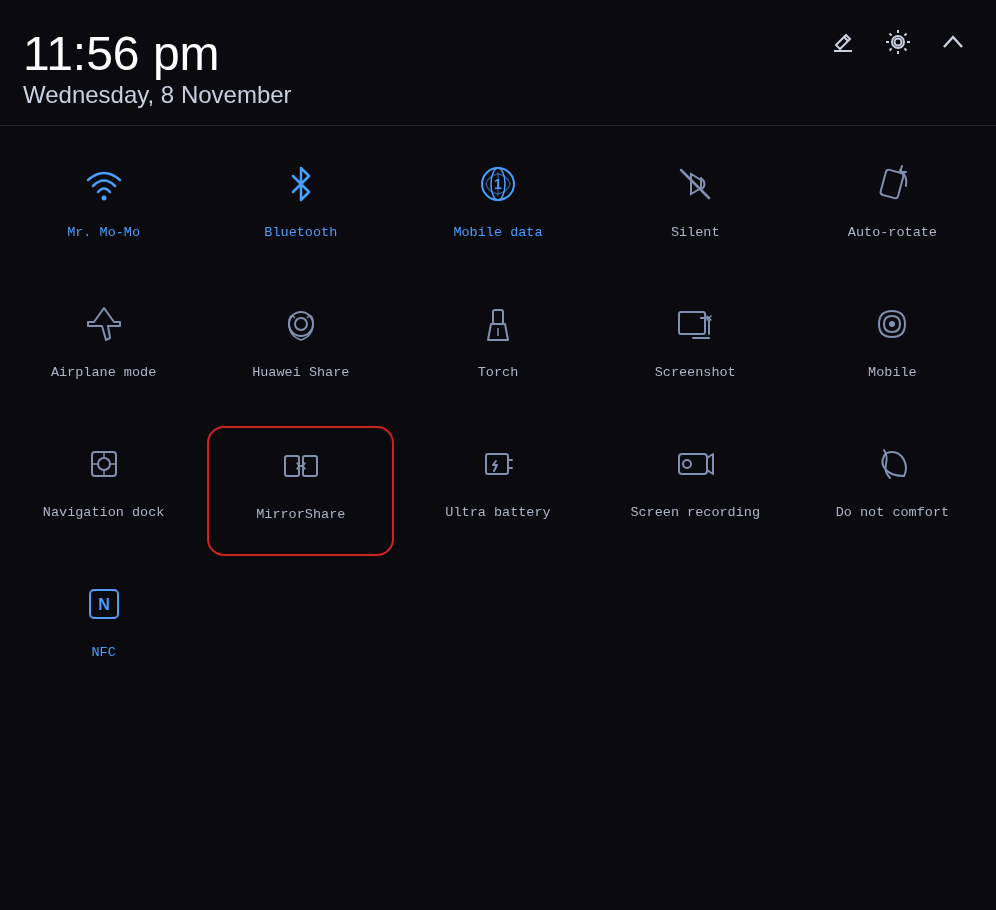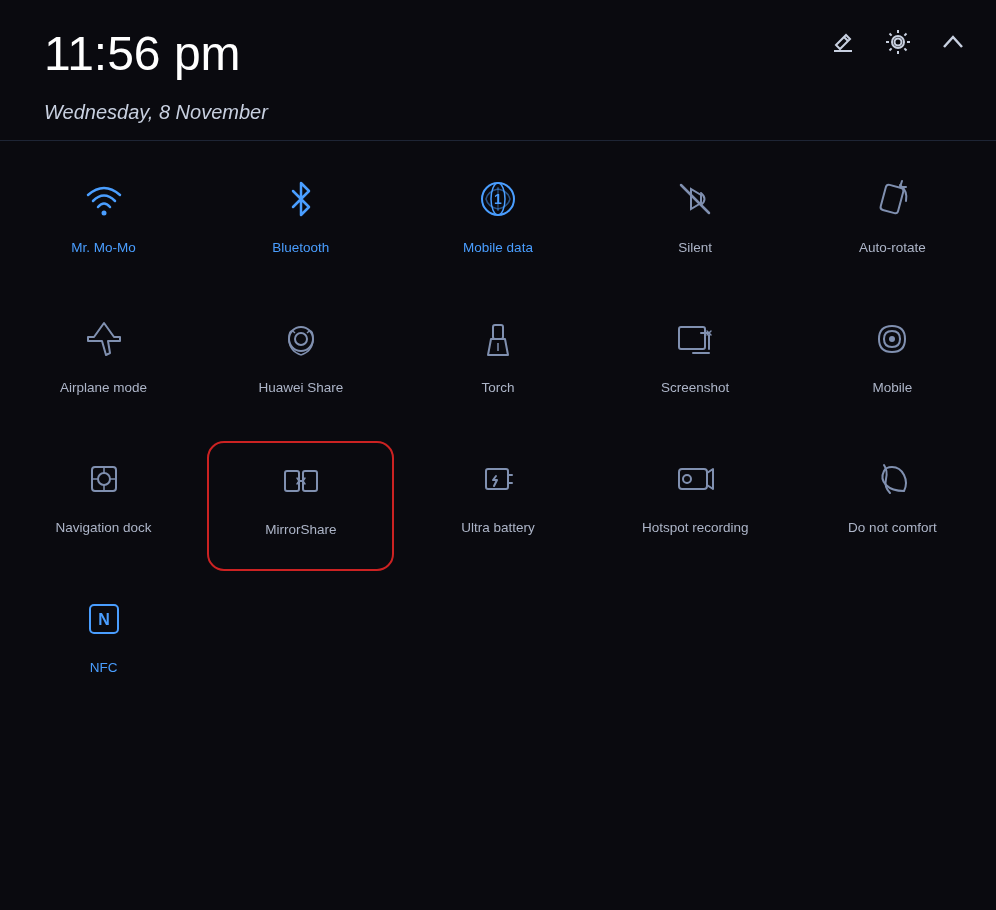--- a/index.html
+++ b/index.html
@@ -6,35 +6,34 @@
     body {
       width: 996px;
       height: 910px;
       background: #0a0a0f;
       font-family: 'Segoe UI', sans-serif;
       color: #c8d0e0;
       overflow: hidden;
     }
 
     .header {
-      padding: 28px 30px 16px 44px;
+      padding: 28px 30px 16px 23px;
       border-bottom: 1px solid #1e2535;
     }
     .time {
       font-size: 48px;
       font-weight: 300;
       color: #ffffff;
       line-height: 1.1;
     }
     .date {
-      font-size: 20px;
+      font-size: 24px;
       font-weight: 300;
       color: #c8d0e0;
-      margin-top: 20px;
-      font-style: italic;
+      margin-top: 0;
     }
     .header-icons {
       position: absolute;
       top: 28px;
       right: 30px;
       display: flex;
       gap: 28px;
       align-items: center;
     }
     .header-icon {
@@ -65,20 +64,21 @@
       font-size: 40px;
       margin-bottom: 12px;
       line-height: 1;
     }
 
     .tile-label {
       font-size: 13.5px;
       text-align: center;
       color: #adb5c8;
       line-height: 1.35;
+      font-family: Liberation Mono, monospace;
     }
 
     .tile-label.active {
       color: #4a9eff;
     }
 
     .tile-icon.active {
       color: #4a9eff;
     }
 
@@ -280,21 +280,21 @@
   </div>
 
   <div class="tile">
     <div class="tile-icon">
       <svg width="44" height="44" viewBox="0 0 44 44" fill="none">
         <rect x="6" y="12" width="28" height="20" rx="3" stroke="#8090b0" stroke-width="2"></rect>
         <circle cx="14" cy="22" r="4" stroke="#8090b0" stroke-width="2"></circle>
         <path d="M34 16 L40 12 L40 32 L34 28 Z" stroke="#8090b0" stroke-width="2" fill="none" stroke-linejoin="round"></path>
       </svg>
     </div>
-    <div class="tile-label">Hotspot recording</div>
+    <div class="tile-label">Screen recording</div>
   </div>
 
   <div class="tile">
     <div class="tile-icon">
       <svg width="44" height="44" viewBox="0 0 44 44" fill="none">
         <path d="M22 10 Q30 10 34 18 Q38 26 34 34 Q22 34 16 28 Q10 22 14 14 Q16 10 22 10Z" stroke="#8090b0" stroke-width="2" fill="none"></path>
         <path d="M14 8 Q18 14 16 22 Q14 30 20 36" stroke="#8090b0" stroke-width="2" fill="none" stroke-linecap="round"></path>
       </svg>
     </div>
     <div class="tile-label">Do not comfort</div>

